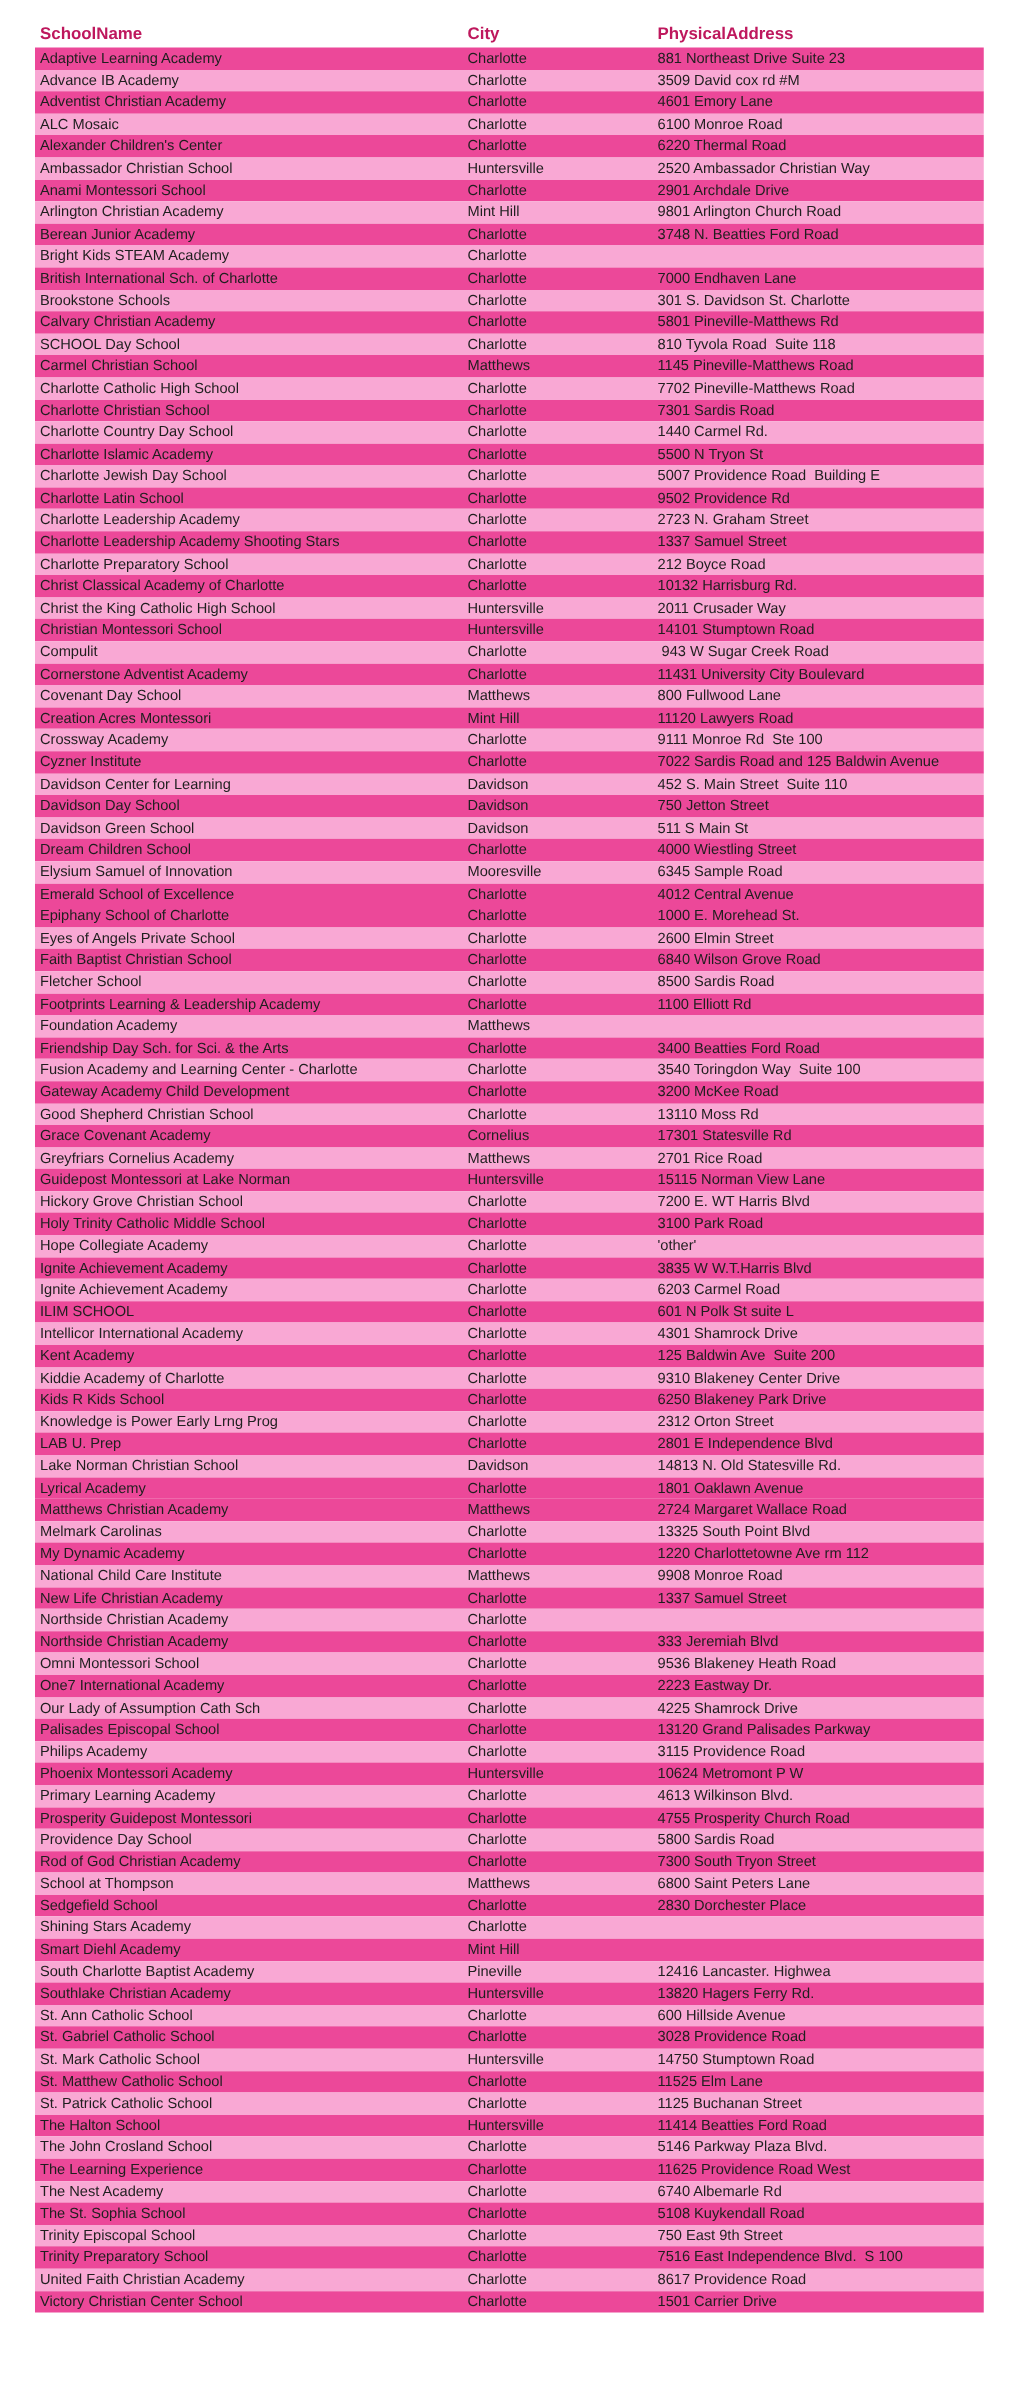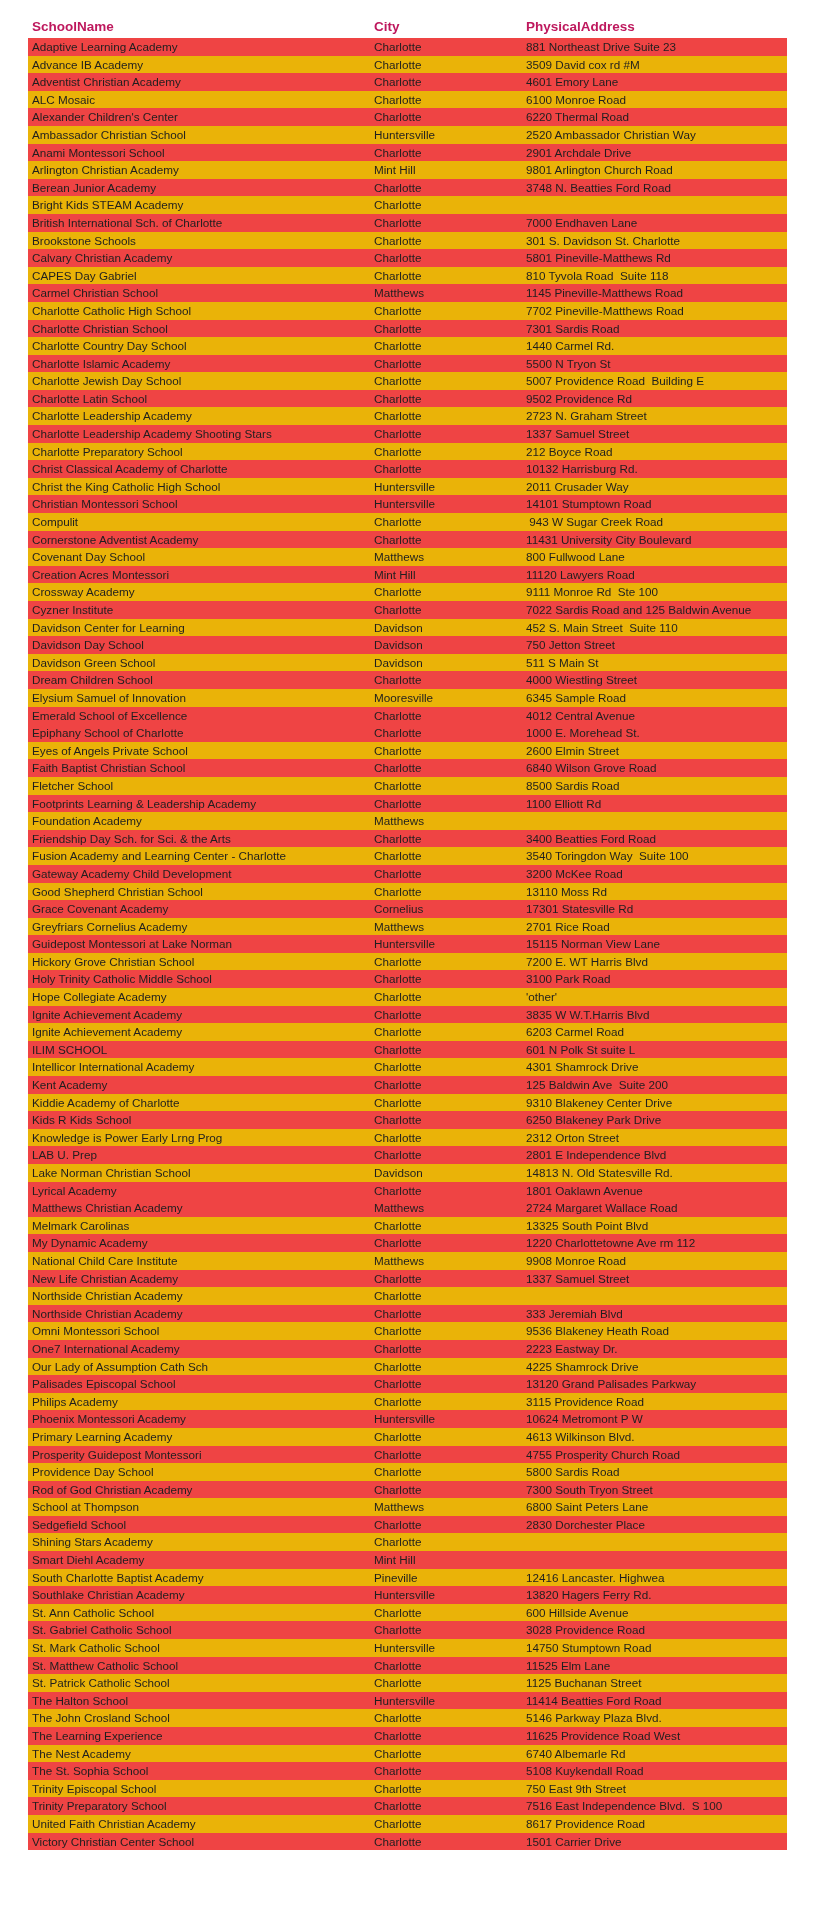--- a/index.html
+++ b/index.html
@@ -25,22 +25,22 @@
     font-weight: bold;
     color: #be185d;
   }
   .row {
     display: flex;
     height: 17.6px;
     line-height: 17.6px;
     font-size: 11.7px;
     color: #1f1f1f;
   }
-  .row.odd { background: #ef4444; }
-  .row.even { background: #eab308; align-items: center; }
+  .row.odd { background: #ec4899; }
+  .row.even { background: #f9a8d4; align-items: center; }
   .cell {
     box-sizing: border-box;
     padding-left: 4px;
     white-space: pre;
     overflow: hidden;
   }
   .c1 { width: 342px; }
   .c2 { width: 152px; }
   .c3 { width: 265px; }
 </style>
@@ -126,21 +126,21 @@
     <div class="cell c3">301 S. Davidson St. Charlotte</div>
   </div>
 
   <div class="row odd">
     <div class="cell c1">Calvary Christian Academy</div>
     <div class="cell c2">Charlotte</div>
     <div class="cell c3">5801 Pineville-Matthews Rd</div>
   </div>
 
   <div class="row even">
-    <div class="cell c1">CAPES Day Gabriel</div>
+    <div class="cell c1">SCHOOL Day School</div>
     <div class="cell c2">Charlotte</div>
     <div class="cell c3">810 Tyvola Road  Suite 118</div>
   </div>
 
   <div class="row odd">
     <div class="cell c1">Carmel Christian School</div>
     <div class="cell c2">Matthews</div>
     <div class="cell c3">1145 Pineville-Matthews Road</div>
   </div>
 

